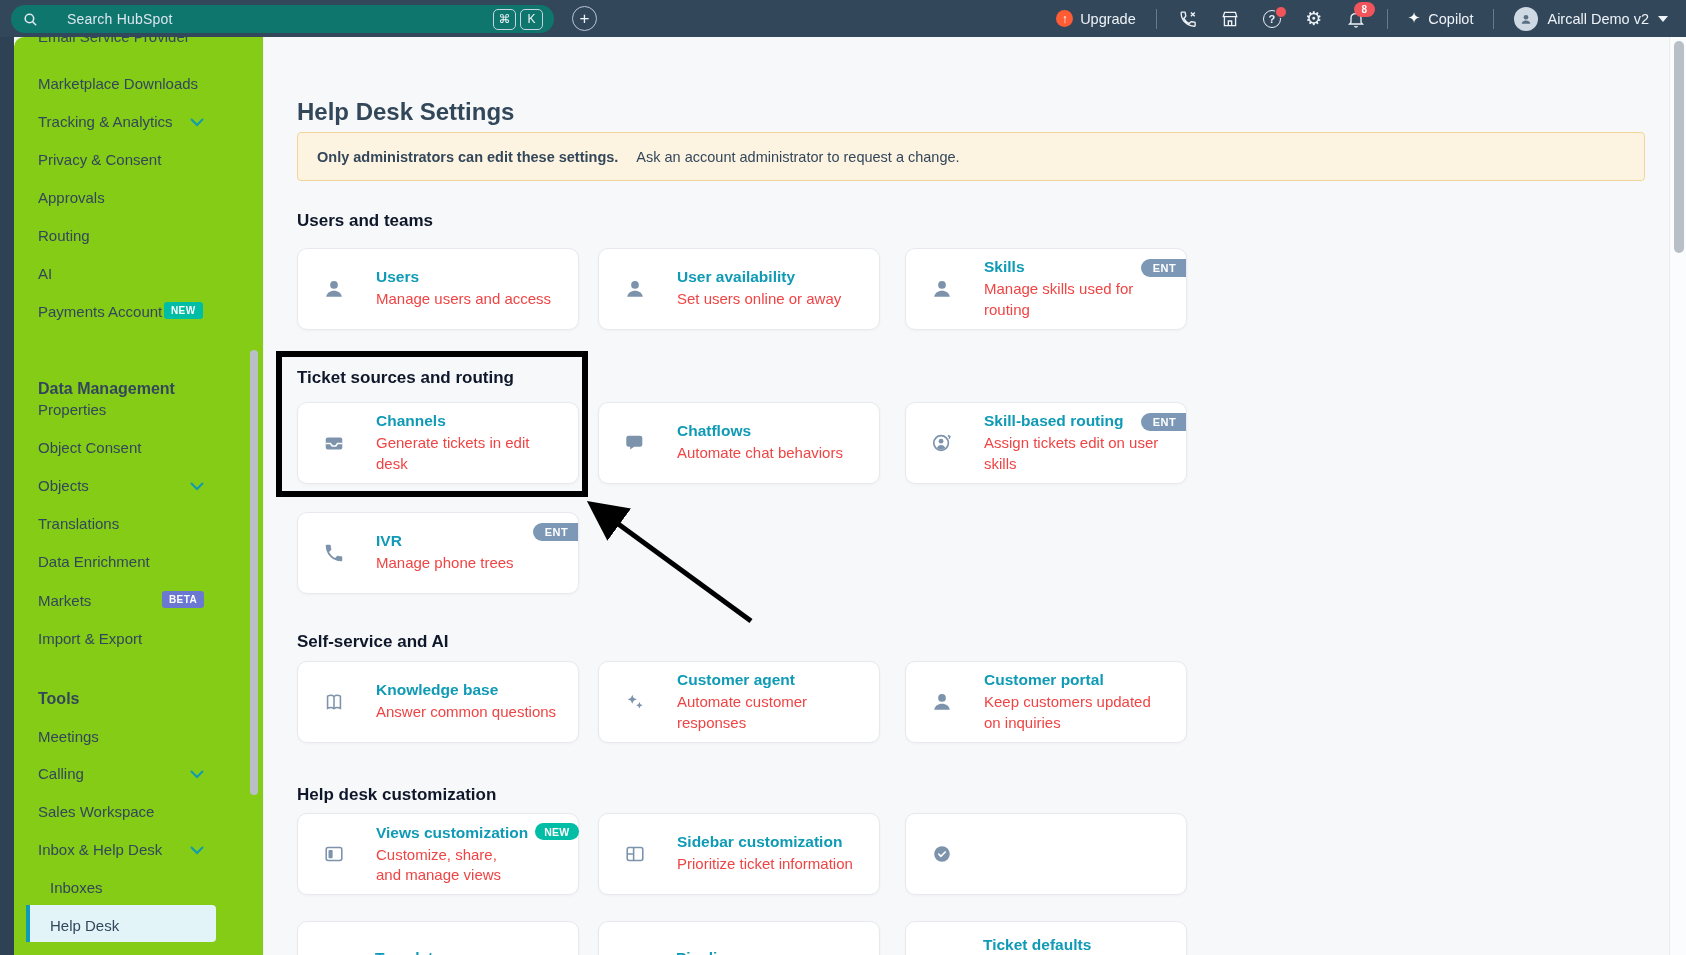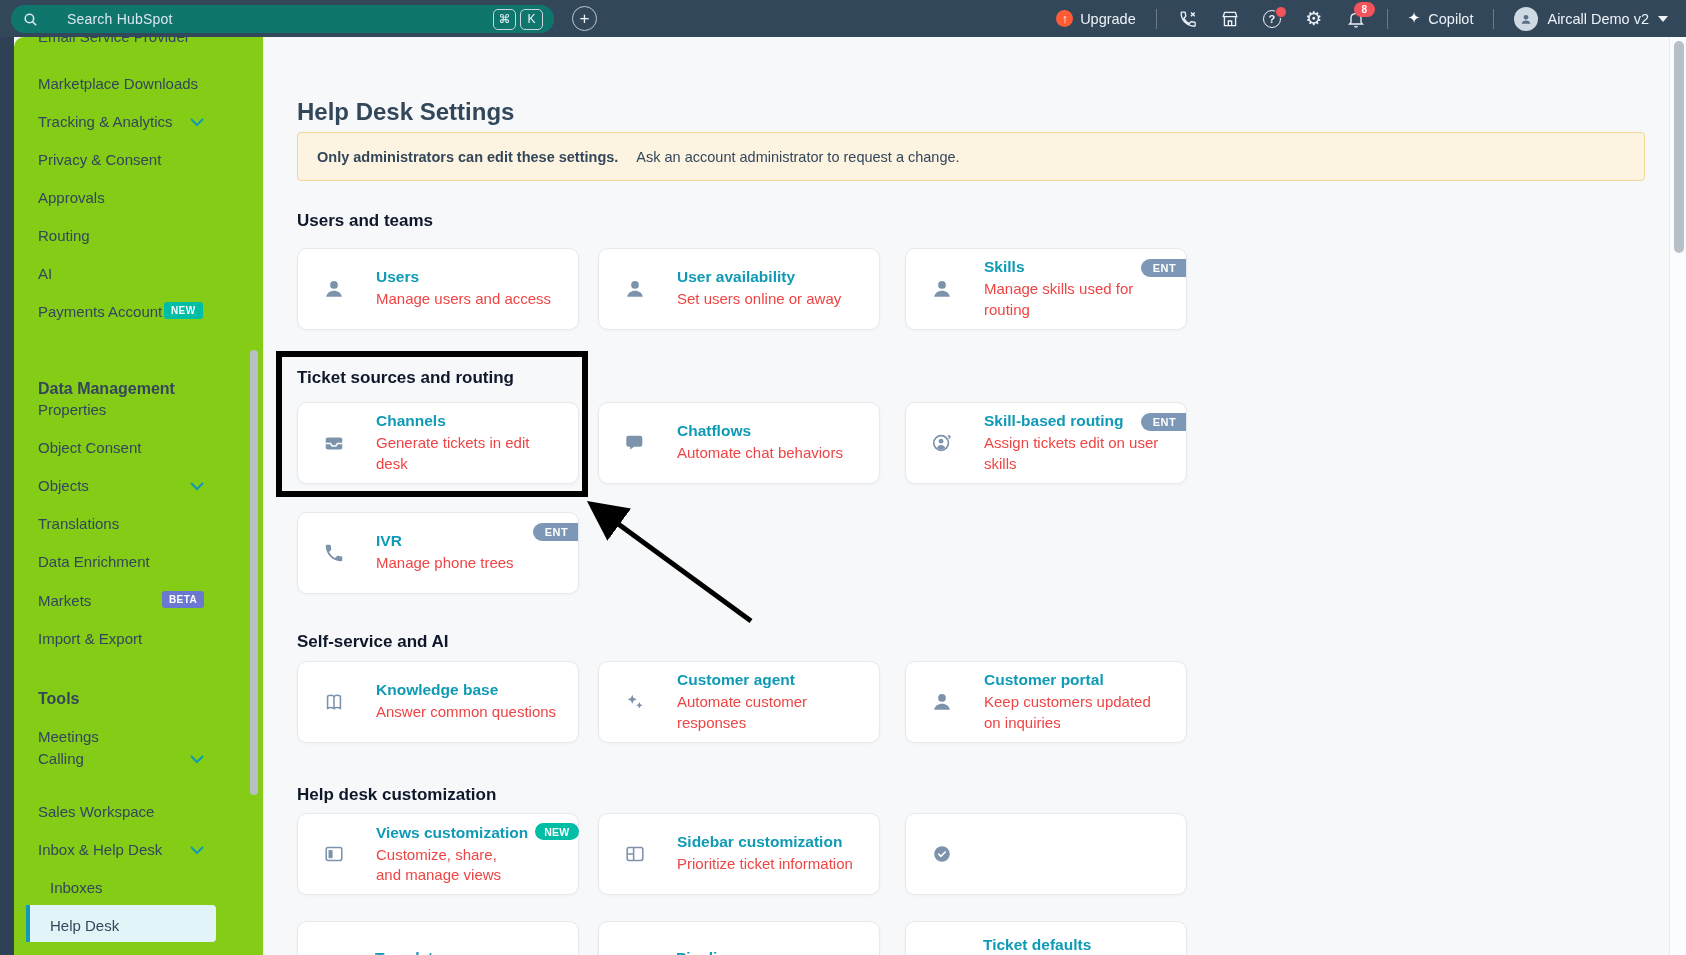--- a/index.html
+++ b/index.html
@@ -212,21 +212,21 @@
   <div class="snav" style="top:591px">
       <span>Import &amp; Export</span>
     </div>
 
   <div class="snav hdr" style="top:652px">
       <span>Tools</span>
     </div>
   <div class="snav" style="top:689px">
       <span>Meetings</span>
     </div>
-  <div class="snav" style="top:711px">
+  <div class="snav" style="top:726px">
       <span>Calling</span>
     <svg class="chev" viewBox="0 0 14 9" fill="none" stroke="#0f9ab5" stroke-width="2" stroke-linecap="round">
         <path d="M1.5 1.5L7 7l5.5-5.5"></path>
       </svg>
   </div>
   <div class="snav" style="top:764px">
       <span>Sales Workspace</span>
     </div>
   <div class="snav" style="top:802px">
       <span>Inbox &amp; Help Desk</span>

